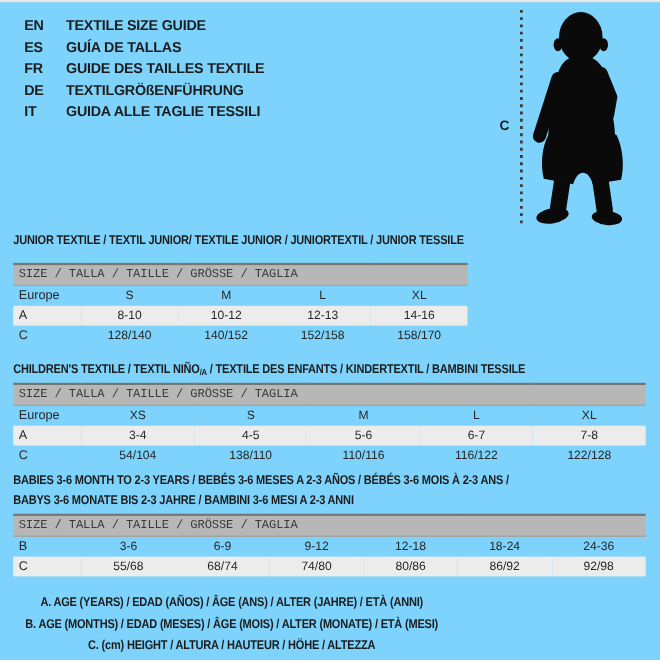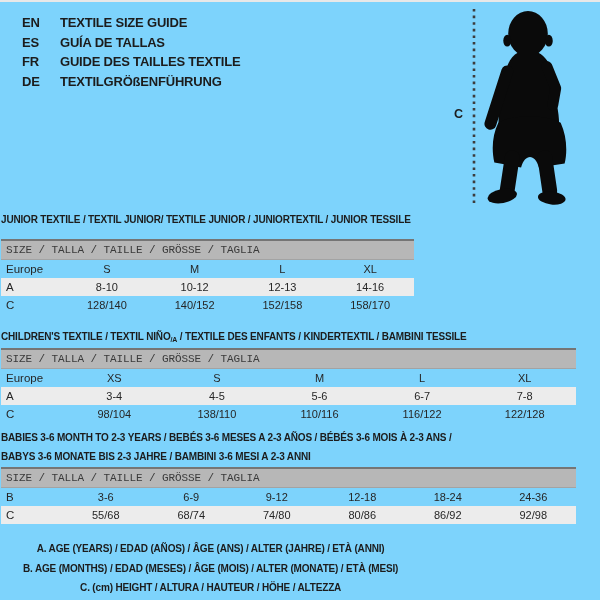--- a/index.html
+++ b/index.html
@@ -14,21 +14,21 @@
   .lang-block{position:absolute;left:22px;top:11px;}
   .lang-row{display:flex;line-height:19.5px;font-size:13px;font-weight:bold;letter-spacing:-0.2px;}
   .lang-code{width:38px;flex:0 0 38px;}
   .lang-label{white-space:nowrap;}
   
   .figure{position:absolute;left:450px;top:5px;width:140px;height:202px;}
   .dotline{position:absolute;left:21px;top:2px;}
   .c-label{position:absolute;left:4px;top:100px;font-size:12.5px;font-weight:bold;}
   .silhouette{position:absolute;left:31px;top:2px;}
   
-  .section{position:absolute;left:1px;}
+  .section{position:absolute;left:12px;}
   .tbl-title{margin:0;font-size:11.5px;font-weight:bold;letter-spacing:-0.2px;white-space:nowrap;
              transform:scaleX(0.87);transform-origin:0 50%;line-height:15.5px;}
   .sub{font-size:8px;vertical-align:-2px;}
   table{border-collapse:collapse;table-layout:fixed;font-size:11px;color:#262626;}
   thead th{
     background:#b7b7b7;border-top:2px solid #757575;border-bottom:1px solid #a3a3a3;
     height:16px;text-align:left;padding:1px 0 1px 5px;
     font-weight:normal;font-size:11px;color:#3a3a3a;letter-spacing:-0.1px;white-space:nowrap;font-family:Liberation Mono, monospace;
   }
   tbody td{height:18px;text-align:center;padding:0;white-space:nowrap;}
@@ -53,20 +53,24 @@
       <span class="lang-code">ES</span>
       <span class="lang-label">GUÍA DE TALLAS</span>
     </div>
     <div class="lang-row">
       <span class="lang-code">FR</span>
       <span class="lang-label">GUIDE DES TAILLES TEXTILE</span>
     </div>
     <div class="lang-row">
       <span class="lang-code">DE</span>
       <span class="lang-label">TEXTILGRÖßENFÜHRUNG</span>
+    </div>
+    <div class="lang-row">
+      <span class="lang-code">IT</span>
+      <span class="lang-label">GUIDA ALLE TAGLIE TESSILI</span>
     </div>
   </div>
 
   <div class="figure">
     <span class="c-label">C</span>
     <svg class="dotline" width="6" height="198" aria-hidden="true">
       <line x1="3" y1="0" x2="3" y2="198" stroke="#3d3d3d" stroke-width="2.6" stroke-dasharray="2.6 4"></line>
     </svg>
     <svg class="silhouette" viewBox="0 0 96 200" width="96" height="198" aria-hidden="true">
       <g fill="#0a0a0a" stroke="none">
@@ -158,21 +162,21 @@
         <tr class="alt">
           <td class="lbl">A</td>
           <td>3-4</td>
           <td>4-5</td>
           <td>5-6</td>
           <td>6-7</td>
           <td>7-8</td>
         </tr>
         <tr>
           <td class="lbl">C</td>
-          <td>98/104</td>
+          <td>54/104</td>
           <td>138/110</td>
           <td>110/116</td>
           <td>116/122</td>
           <td>122/128</td>
         </tr>
       </tbody>
     </table>
   </div>
 
   <div class="section" style="top:428px;">

